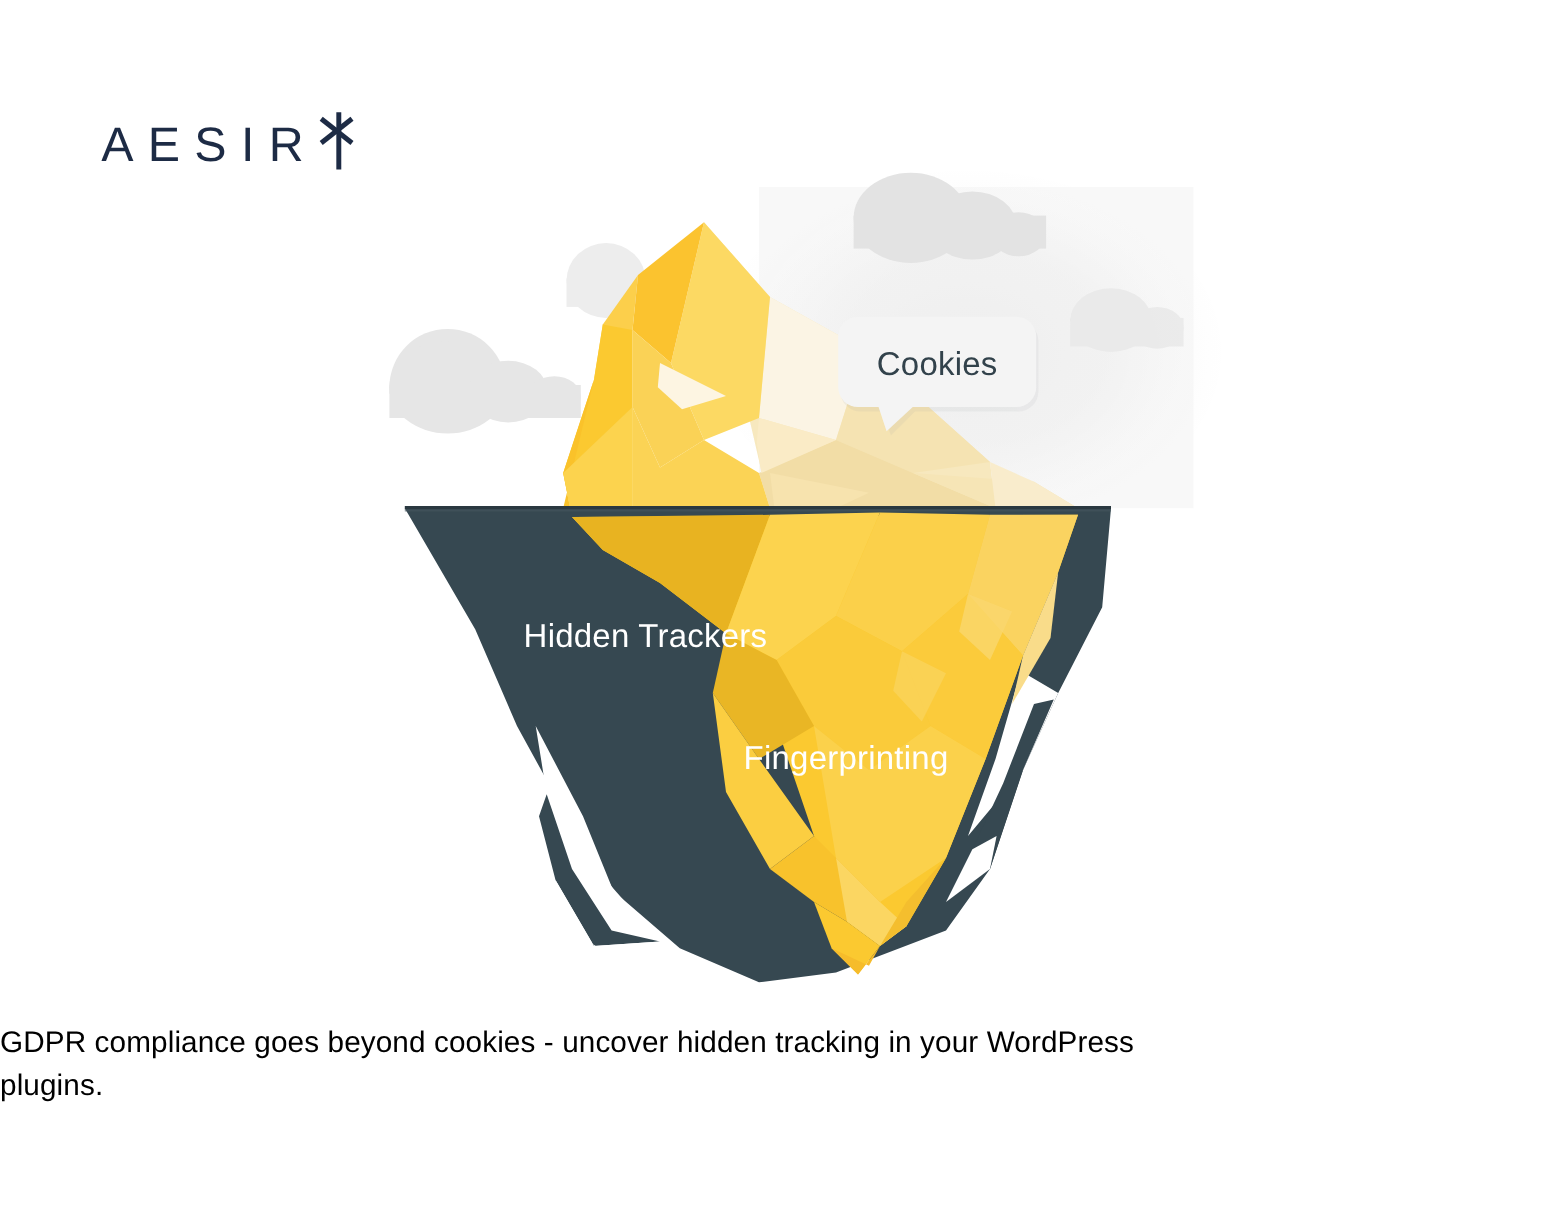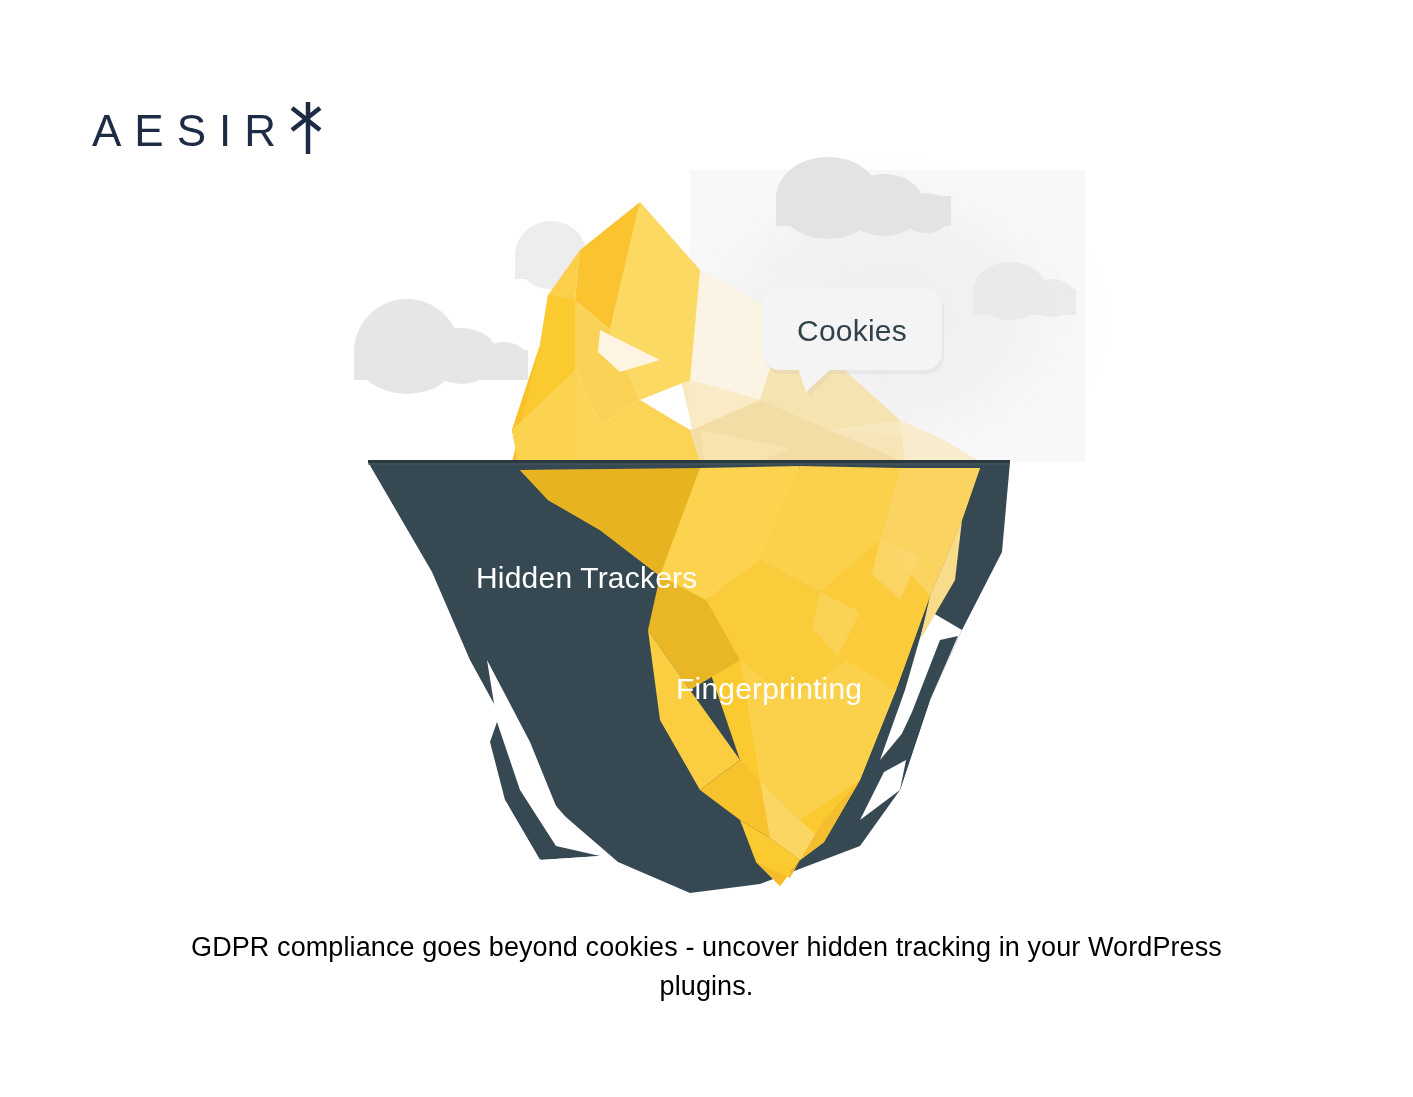--- a/index.html
+++ b/index.html
@@ -59,21 +59,20 @@
     font-weight: 400;
     letter-spacing: 0.2px;
   }
 
   
   .caption {
     position: absolute;
     left: 0;
     top: 928px;
     width: 1413px;
-    text-align: center;
     color: #000000;
     font-size: 27px;
     line-height: 39px;
     font-weight: 400;
     letter-spacing: 0.1px;
     font-family: "Liberation Sans", "DejaVu Sans", sans-serif;
   }
   .caption-inner {
     display: inline-block;
     max-width: 1060px;

